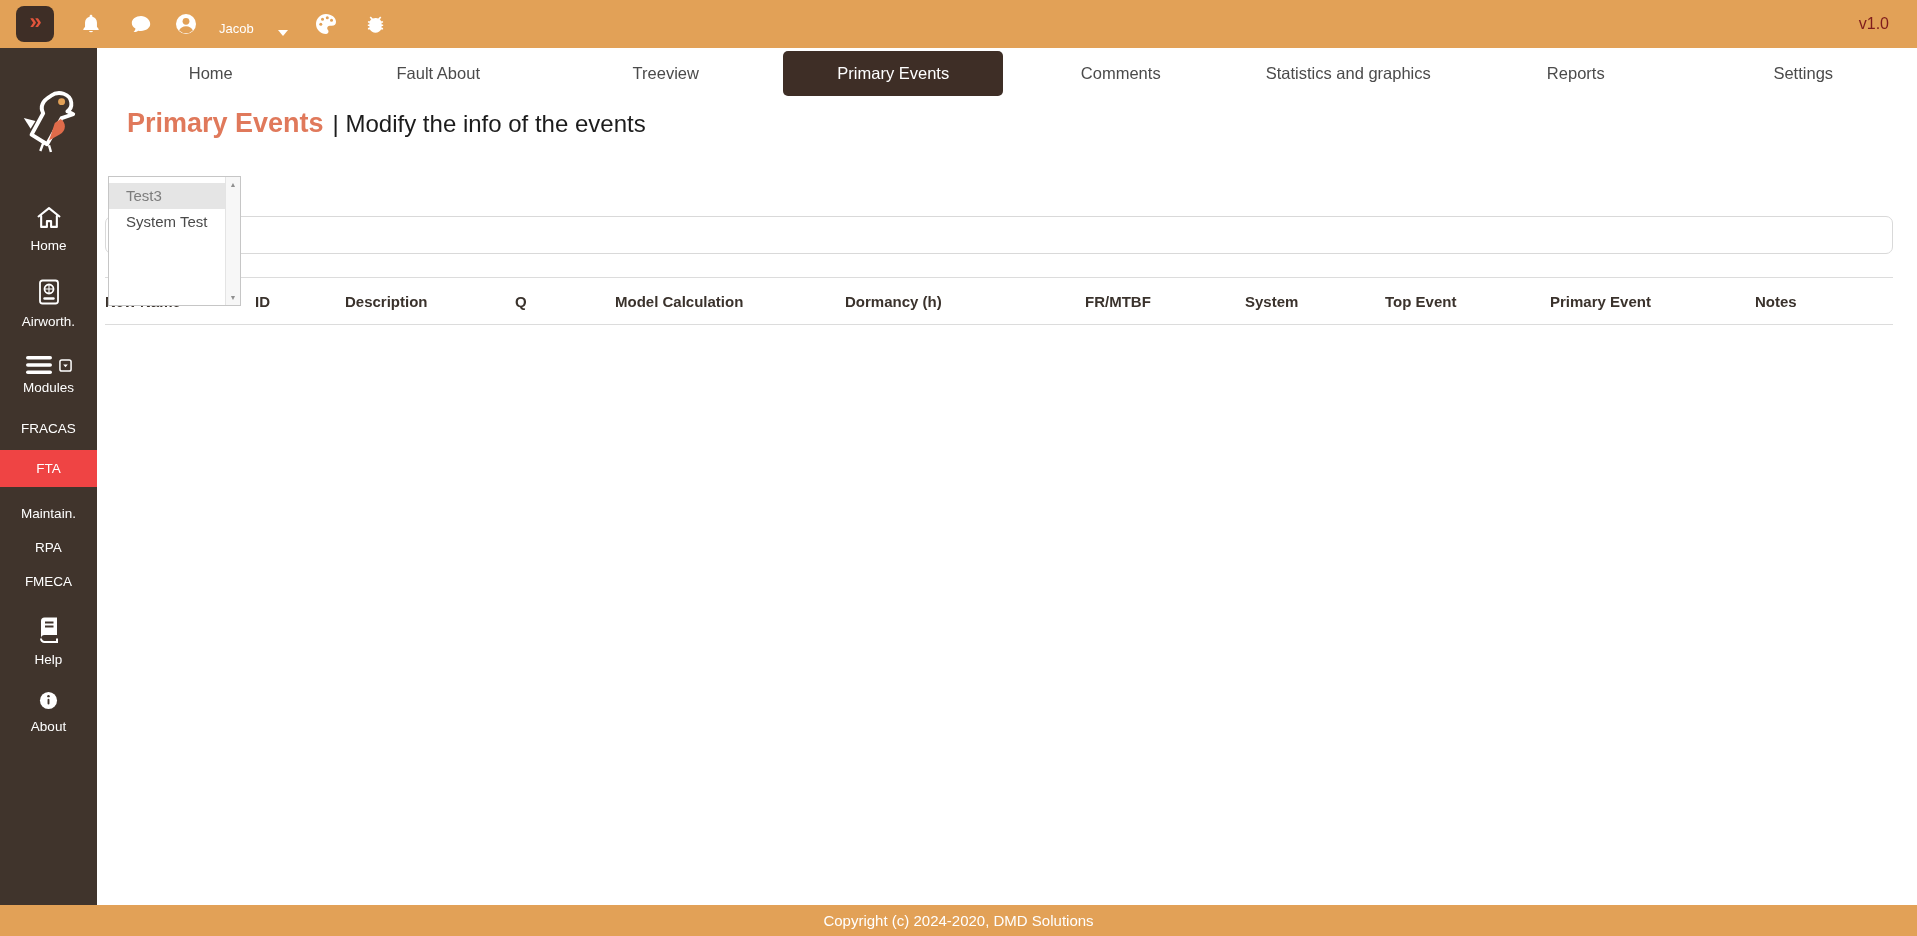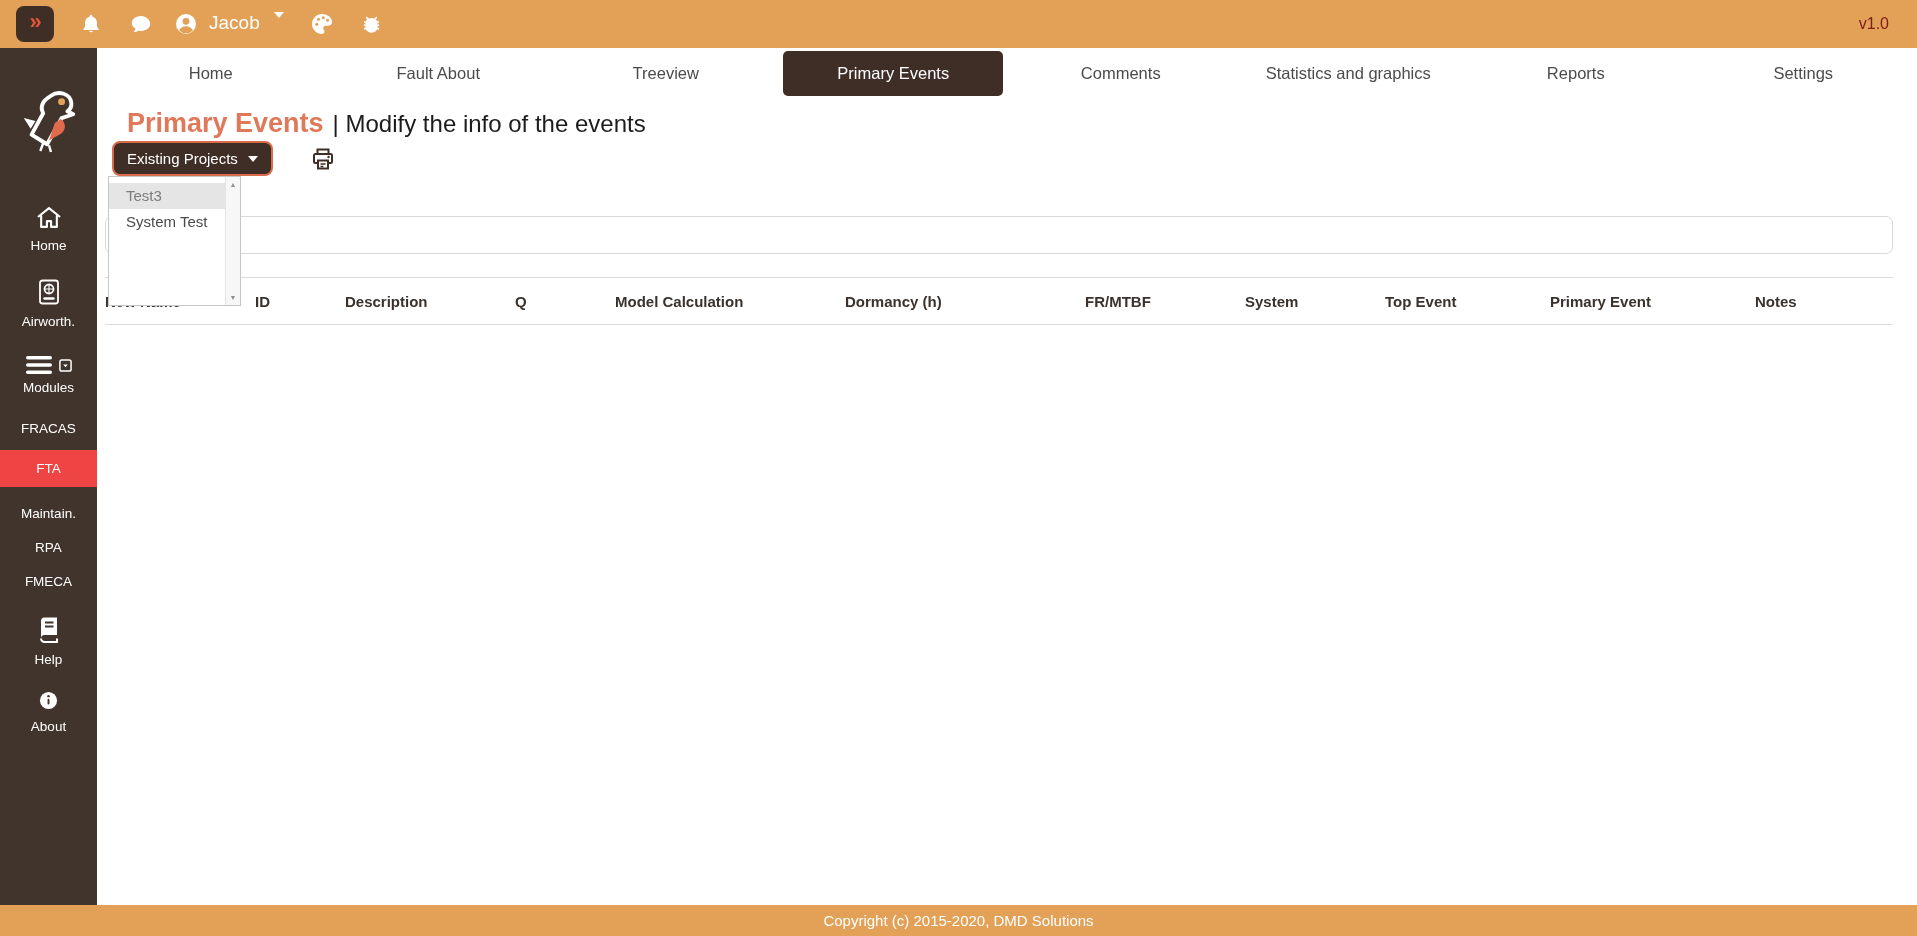--- a/index.html
+++ b/index.html
@@ -3,21 +3,21 @@
 <meta charset="utf-8">
 <style>
   html,body{margin:0;padding:0}
   body{width:1917px;height:936px;overflow:hidden;background:#fff;font-family:"Liberation Sans",sans-serif}
   .app{position:relative;width:1917px;height:936px}
 
   
   .topbar{position:absolute;top:0;left:0;right:0;height:48px;background:#E2A157;display:flex;align-items:center;padding:0 16px;box-sizing:border-box;z-index:20}
   .menu-btn{width:38px;height:36px;background:#3E2E26;border:none;border-radius:8px;color:#E2553C;font-size:22px;font-weight:bold;line-height:1;cursor:pointer;display:flex;align-items:center;justify-content:center;padding:0 0 4px 0;letter-spacing:-1px;font-family:inherit}
   .tb-icon{margin-left:26px;display:flex;align-items:center;cursor:pointer}
-  .user{margin-left:20px;display:flex;align-items:flex-start;gap:11px;color:#fff;font-size:19px;cursor:pointer}
+  .user{margin-left:20px;display:flex;align-items:flex-end;gap:21px;color:#fff;font-size:13px;cursor:pointer}
   .caret-down{width:0;height:0;border-left:5px solid transparent;border-right:5px solid transparent;border-top:6px solid #fff;margin-left:3px}
   .version{margin-left:auto;color:#7f1d1d;font-size:16px;padding-right:12px}
 
   
   .sidebar{position:absolute;top:48px;left:0;width:97px;height:857px;background:#40342C;display:flex;flex-direction:column;align-items:center;z-index:6}
   .logo{margin-top:40px;cursor:pointer}
   .side-item{display:flex;flex-direction:column;align-items:center;gap:5px;color:#fff;cursor:pointer;width:100%}
   .side-label{font-size:13.5px;color:#fff}
   .side-item.active{background:#ef4444;padding:11px 0}
   .si-home{margin-top:48px}.si-air{margin-top:26px}.si-mod{margin-top:26px}
@@ -208,35 +208,20 @@
       <div class="tab"><span class="pill">Comments</span></div>
       <div class="tab"><span class="pill">Statistics and graphics</span></div>
       <div class="tab"><span class="pill">Reports</span></div>
       <div class="tab"><span class="pill">Settings</span></div>
     </nav>
 
     <h1 class="page-title">
       <span class="accent">Primary Events</span><span class="subtitle">| Modify the info of the events</span>
     </h1>
 
-    <div class="toolbar">
-      <button class="projects-btn">
-        <span>Existing Projects</span>
-        <span class="btn-caret"></span>
-      </button>
-      <span class="print-wrap">
-        <svg width="24" height="24" viewBox="0 0 24 24">
-            <path d="M6.5 7V2.5h11V7" fill="none" stroke="#3E2E26" stroke-width="2"></path>
-            <rect x="3" y="7" width="18" height="9" rx="1.5" fill="none" stroke="#3E2E26" stroke-width="2"></rect>
-            <circle cx="17.5" cy="10" r="1.2" fill="#3E2E26"></circle>
-            <rect x="7" y="13.5" width="10" height="8" fill="#fff" stroke="#3E2E26" stroke-width="2"></rect>
-            <path d="M9.5 17h5M9.5 19.5h3" stroke="#3E2E26" stroke-width="1.5"></path>
-          </svg>
-      </span>
-    </div>
 
     <div class="name-input"></div>
 
     <div class="thead">
       <div class="th">New Name</div>
       <div class="th">ID</div>
       <div class="th">Description</div>
       <div class="th">Q</div>
       <div class="th">Model Calculation</div>
       <div class="th">Dormancy (h)</div>
@@ -254,16 +239,16 @@
       </div>
       <div class="dd-scroll">
         <span>▲</span>
         <span>▼</span>
       </div>
     </div>
 
   </main>
 
   <footer class="footer">
-    <span>Copyright (c) 2015-2020, DMD Solutions</span>
+    <span>Copyright (c) 2024-2020, DMD Solutions</span>
   </footer>
 
 </div>
 
 </body></html>

